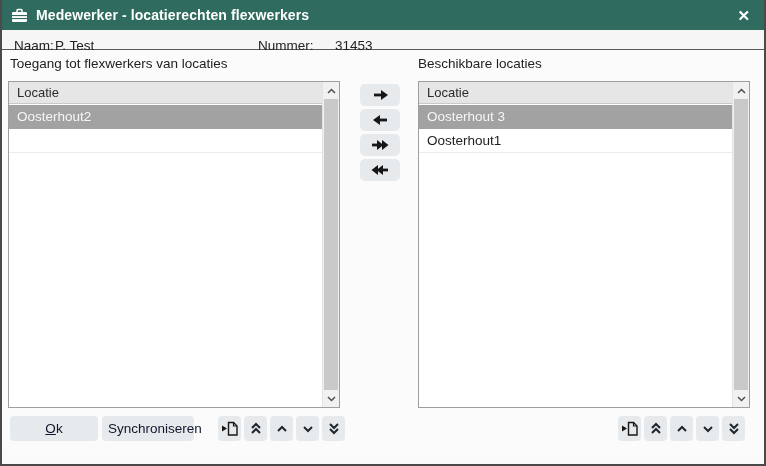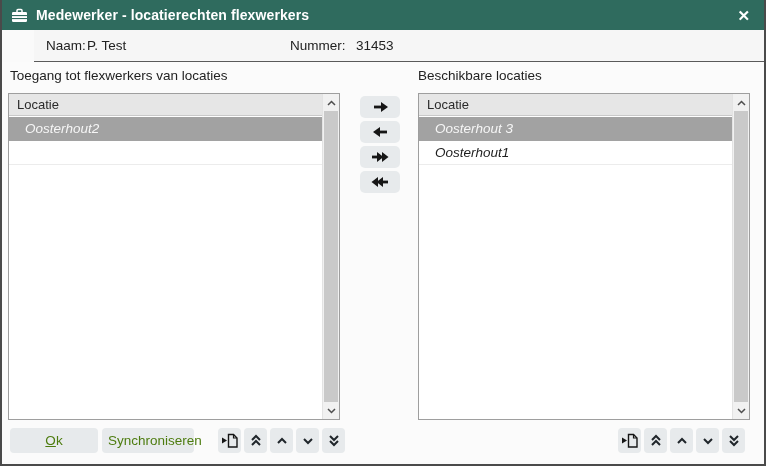--- a/index.html
+++ b/index.html
@@ -18,28 +18,28 @@
     display:flex; align-items:center; padding:0 10px 0 9px;
   }
   .titlebar .app-icon{display:flex; align-items:center; margin-right:8px;}
   .titlebar .title{font-size:14px; font-weight:bold; letter-spacing:.1px; flex:1;}
   .titlebar .close{
     font-size:15px; font-weight:bold; cursor:pointer; padding:2px 4px; line-height:1;
   }
 
   
   .headerbar{
-    position:relative; height:32px; background:#f6f6f6;
-    border-bottom:1px solid #5a5a5a; font-size:13.5px; color:#222;margin-left:32px;
+    position:relative; height:20px; background:#f6f6f6;
+    border-bottom:1px solid #5a5a5a; font-size:13.5px; color:#222;
   }
   .headerbar span{position:absolute; top:8px; white-space:nowrap;}
   .h-naam-label{left:12px;}
   .h-naam-value{left:53px;}
   .h-nummer-label{left:256px;}
-  .h-nummer-value{left:322px;}
+  .h-nummer-value{left:333px;}
 
   
   .main{position:relative; height:400px; background:#fbfbfb;}
   .panel-title{position:absolute; top:6px; font-size:13.5px; color:#222; white-space:nowrap;}
   .panel-title.left{left:8px;}
   .panel-title.right{left:416px;}
 
   .list{
     position:absolute; top:31px; width:332px; height:327px;
     background:#fff; border:1px solid #9e9e9e;
@@ -47,22 +47,22 @@
   .list.left{left:6px;}
   .list.right{left:416px;}
 
   .list-header{
     position:absolute; left:0; top:0; right:17px; height:22px;
     background:#e6e6e6; border-bottom:1px solid #c9c9c9;
     font-size:13px; line-height:21px; padding-left:8px; color:#2b2b2b;
   }
   .rows{position:absolute; left:0; top:23px; right:17px; bottom:0; overflow:hidden;}
   .row{
-    height:24px; line-height:23px; padding-left:16px; font-size:13.5px;
-    color:#1e1e1e; border-bottom:1px solid #ececec; cursor:default; white-space:nowrap;font-style:italic;
+    height:24px; line-height:23px; padding-left:8px; font-size:13.5px;
+    color:#1e1e1e; border-bottom:1px solid #ececec; cursor:default; white-space:nowrap;
   }
   .row.selected{background:#a2a2a2; color:#f6f6f6; border-bottom-color:#a2a2a2;}
 
   
   .scrollbar{position:absolute; top:0; right:0; bottom:0; width:17px; background:#f1f1f1; border-left:1px solid #e3e3e3;}
   .sb-btn{height:17px; display:flex; align-items:center; justify-content:center;}
   .sb-btn.down{position:absolute; bottom:0; left:0; right:0;}
   .sb-thumb{position:absolute; top:17px; bottom:17px; left:1px; right:1px; background:#c9c9c9;}
 
   
@@ -71,21 +71,21 @@
     background:#e7eaec; border:none; border-radius:5px;
     display:flex; align-items:center; justify-content:center; cursor:pointer; padding:0;
   }
   .tbtn:nth-of-type(1){top:34px;} 
   .t1{top:34px;} .t2{top:59px;} .t3{top:84px;} .t4{top:109px;}
 
   
   .btn{
     position:absolute; top:366px; height:25px;
     background:#e7eaec; border:none; border-radius:4px;
-    font-family:"Liberation Sans", sans-serif; font-size:13.5px; color:#4d7c0f;
+    font-family:"Liberation Sans", sans-serif; font-size:13.5px; color:#0f172a;
     cursor:pointer; padding:0 6px;
   }
   .btn .lbl{display:block;}
   .btn-ok{left:8px; width:88px;}
   .btn-ok .lbl::first-letter{text-decoration:underline;}
   .btn-sync{left:100px; width:92px;}
 
   .ibtn{
     position:absolute; top:366px; width:23px; height:25px;
     background:#e7eaec; border:none; border-radius:4px;

